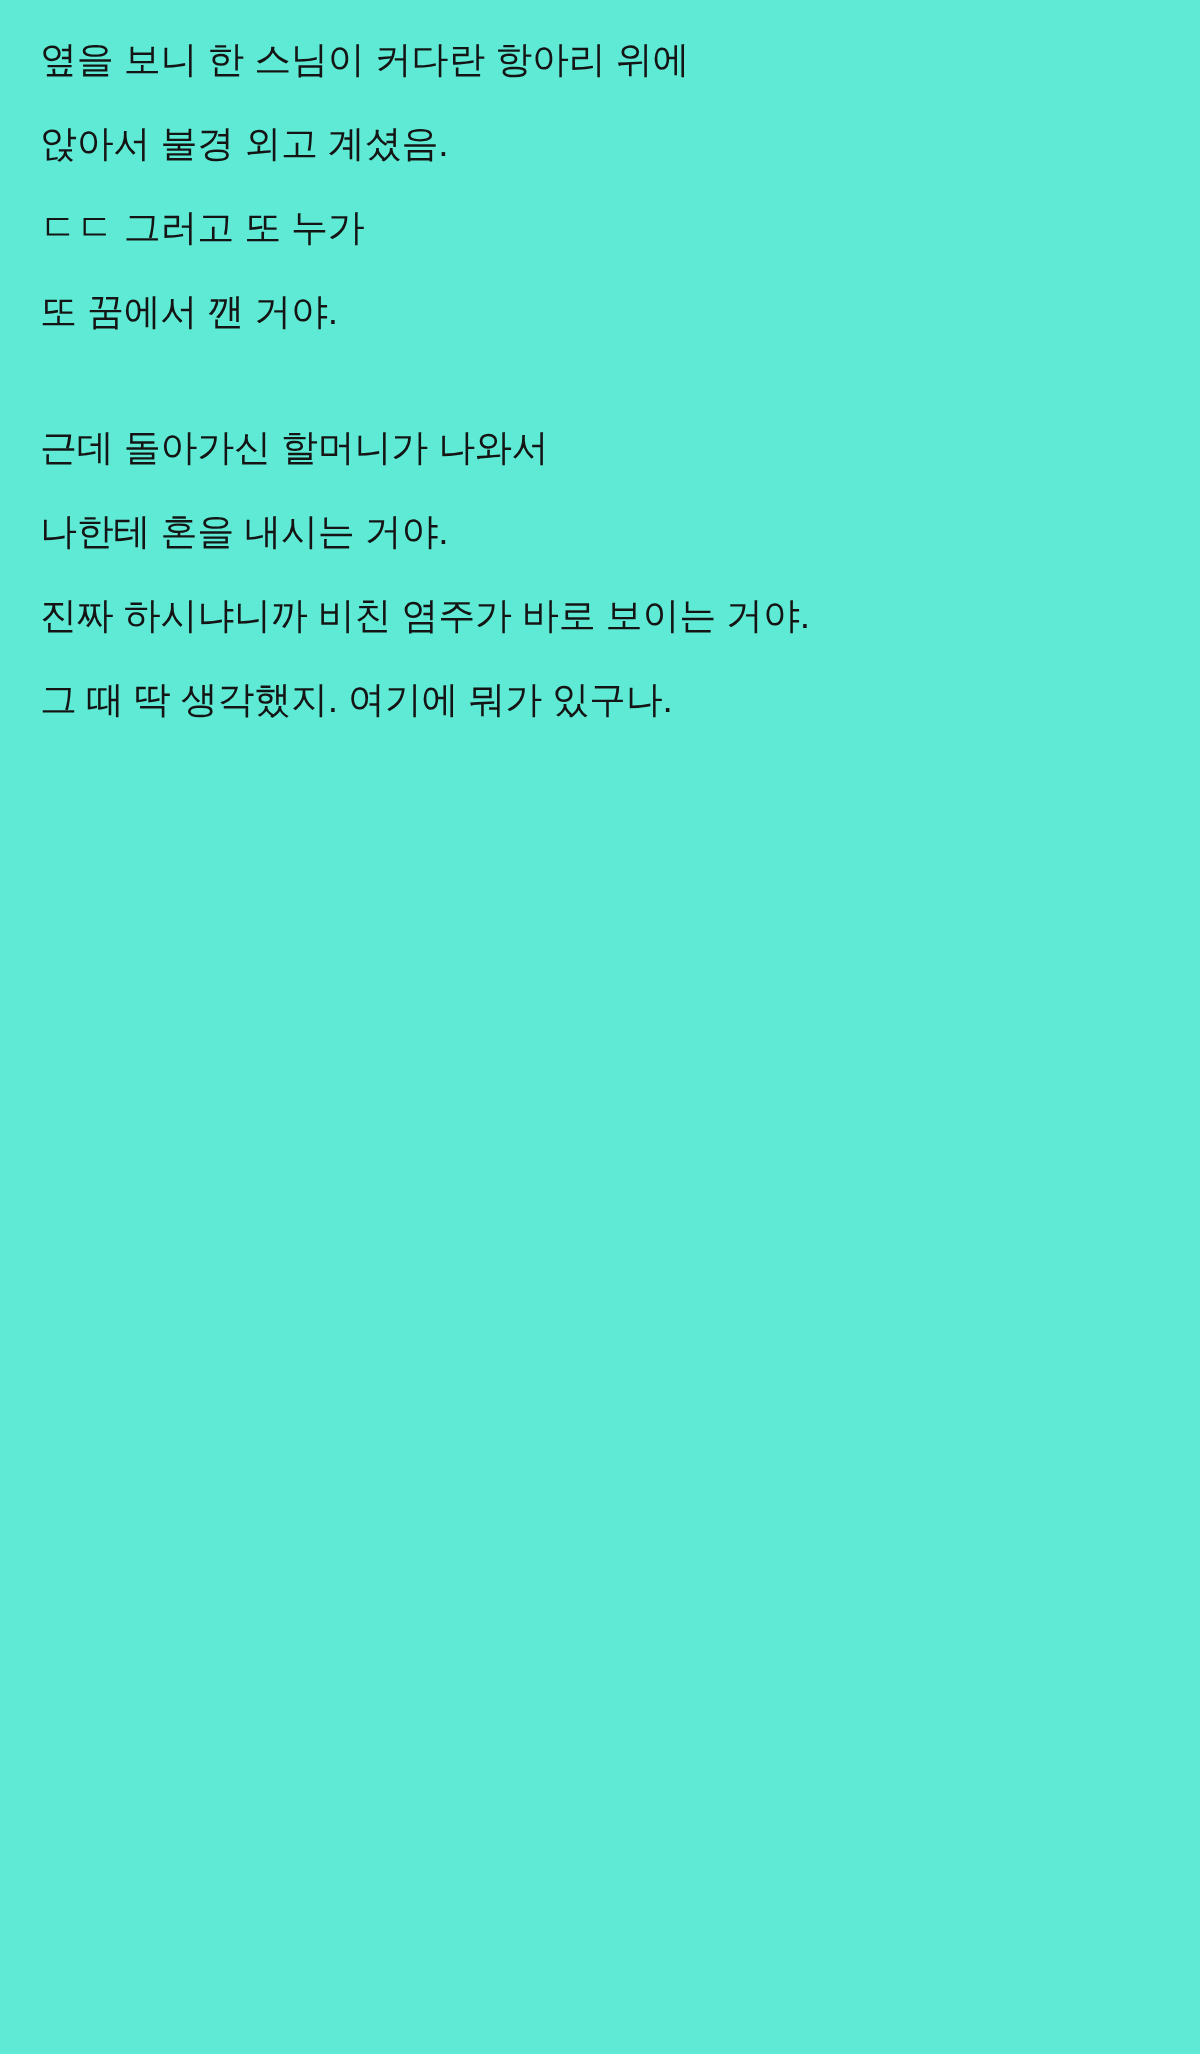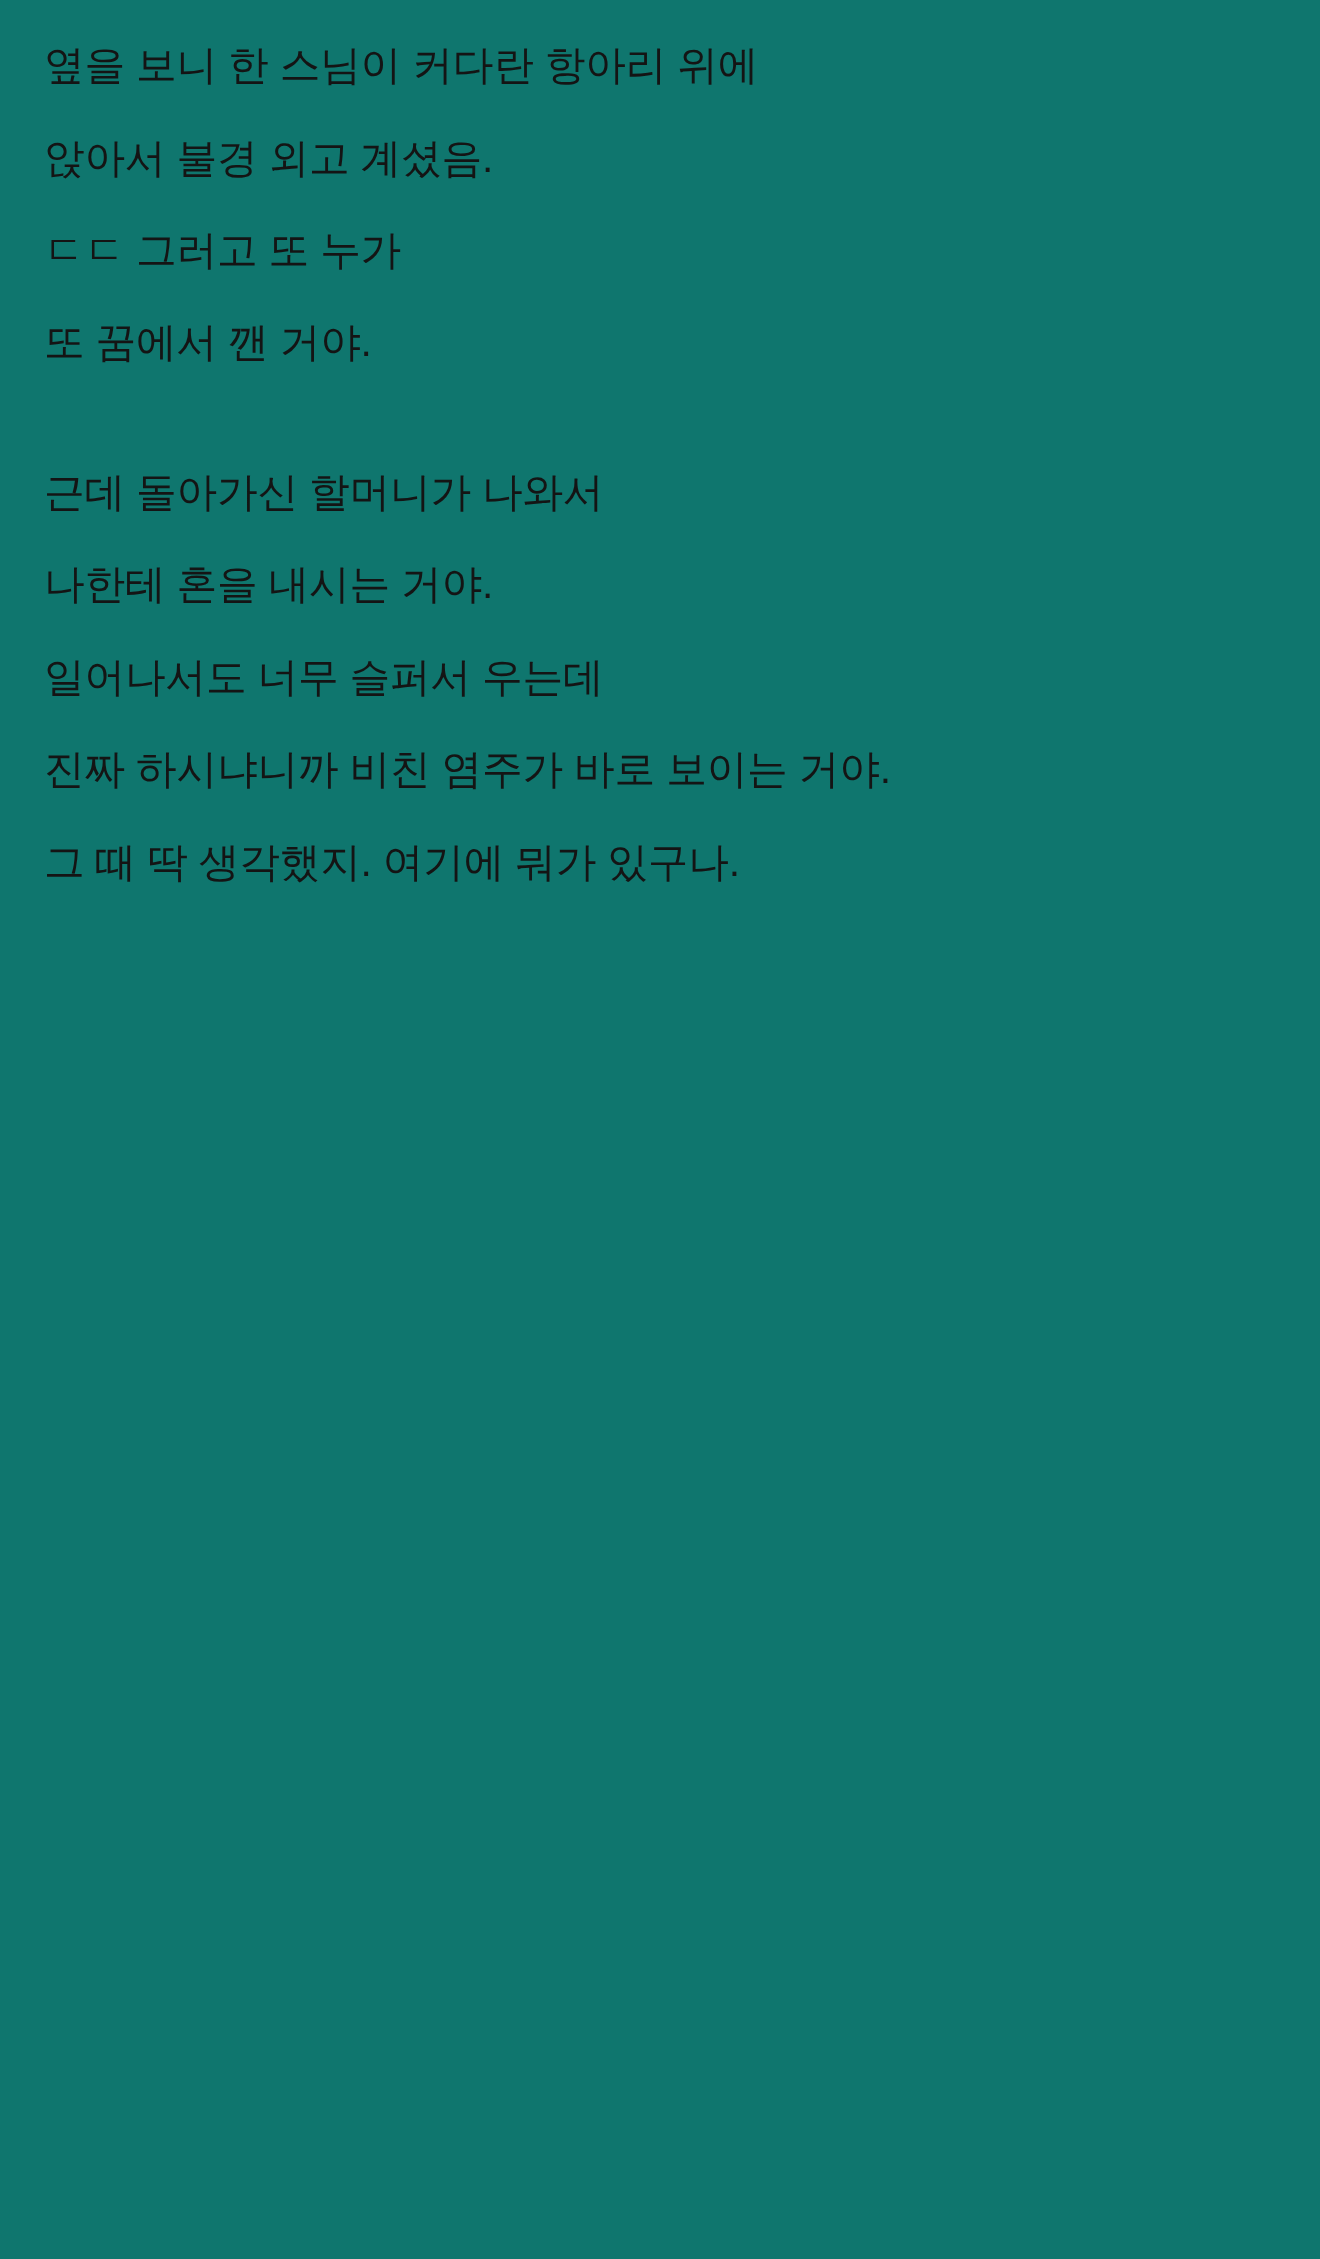--- a/index.html
+++ b/index.html
@@ -12,21 +12,21 @@
     min-height: 2054px;
     font-family: "Liberation Sans", "DejaVu Sans", sans-serif;
     color: #111111;
     -webkit-font-smoothing: antialiased;
   }
   .page {
     width: 1200px;
     min-height: 2054px;
     box-sizing: border-box;
     padding: 18px 40px 0 40px;
-    background: #0f766e;
+    background: #5eead4;
   }
   .story {
     display: block;
   }
   .line {
     font-size: 37px;
     line-height: 1.0;
     letter-spacing: -0.2px;
     color: #141414;
     white-space: pre-wrap;
@@ -45,17 +45,16 @@
 
 <div class="page">
   <article class="story">
     <p class="line">옆을 보니 한 스님이 커다란 항아리 위에</p>
     <p class="line">앉아서 불경 외고 계셨음.</p>
     <p class="line">ㄷㄷ 그러고 또 누가</p>
     <p class="line">또 꿈에서 깬 거야.</p>
     <p class="line blank"></p>
     <p class="line">근데 돌아가신 할머니가 나와서</p>
     <p class="line">나한테 혼을 내시는 거야.</p>
-    <p class="line">일어나서도 너무 슬퍼서 우는데</p>
     <p class="line">진짜 하시냐니까 비친 염주가 바로 보이는 거야.</p>
     <p class="line">그 때 딱 생각했지. 여기에 뭐가 있구나.</p>
   </article>
 </div>
 
 </body></html>

